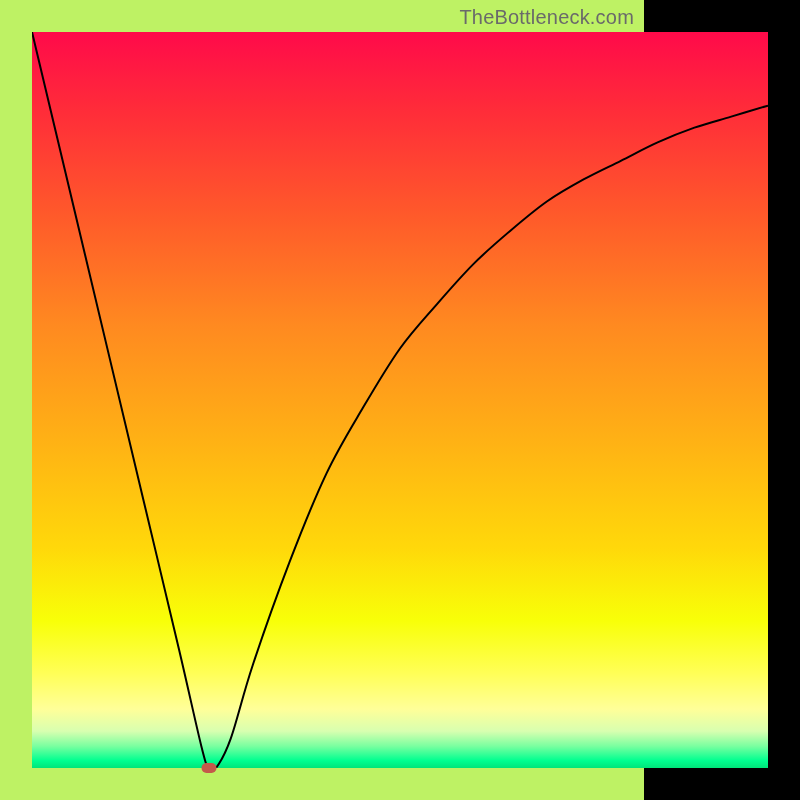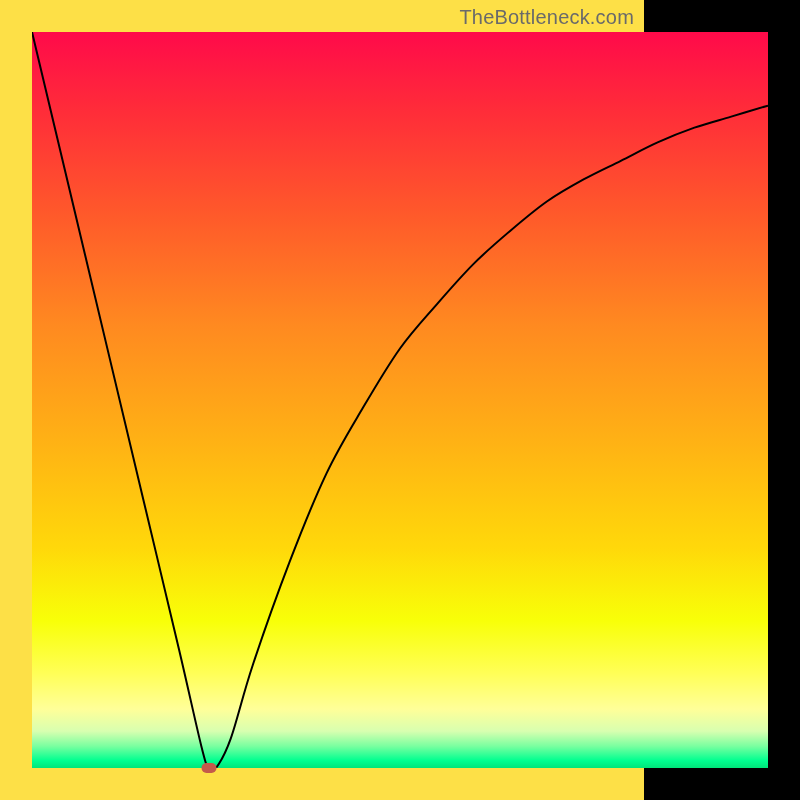--- a/index.html
+++ b/index.html
@@ -8,21 +8,21 @@
     width: 800px;
     height: 800px;
     background: #000;
     overflow: hidden;
     font-family: Arial, Helvetica, sans-serif;
   }
   .frame {
     position: relative;
     width: 644px;
     height: 800px;
-    background: #fde047;
+    background: #bef264;
     text-decoration: underline;
   }
   .plot-area {
     position: absolute;
     left: 32px;
     top: 32px;
     width: 736px;
     height: 736px;
     background: linear-gradient(to bottom,
       #ff0a4a 0%,

